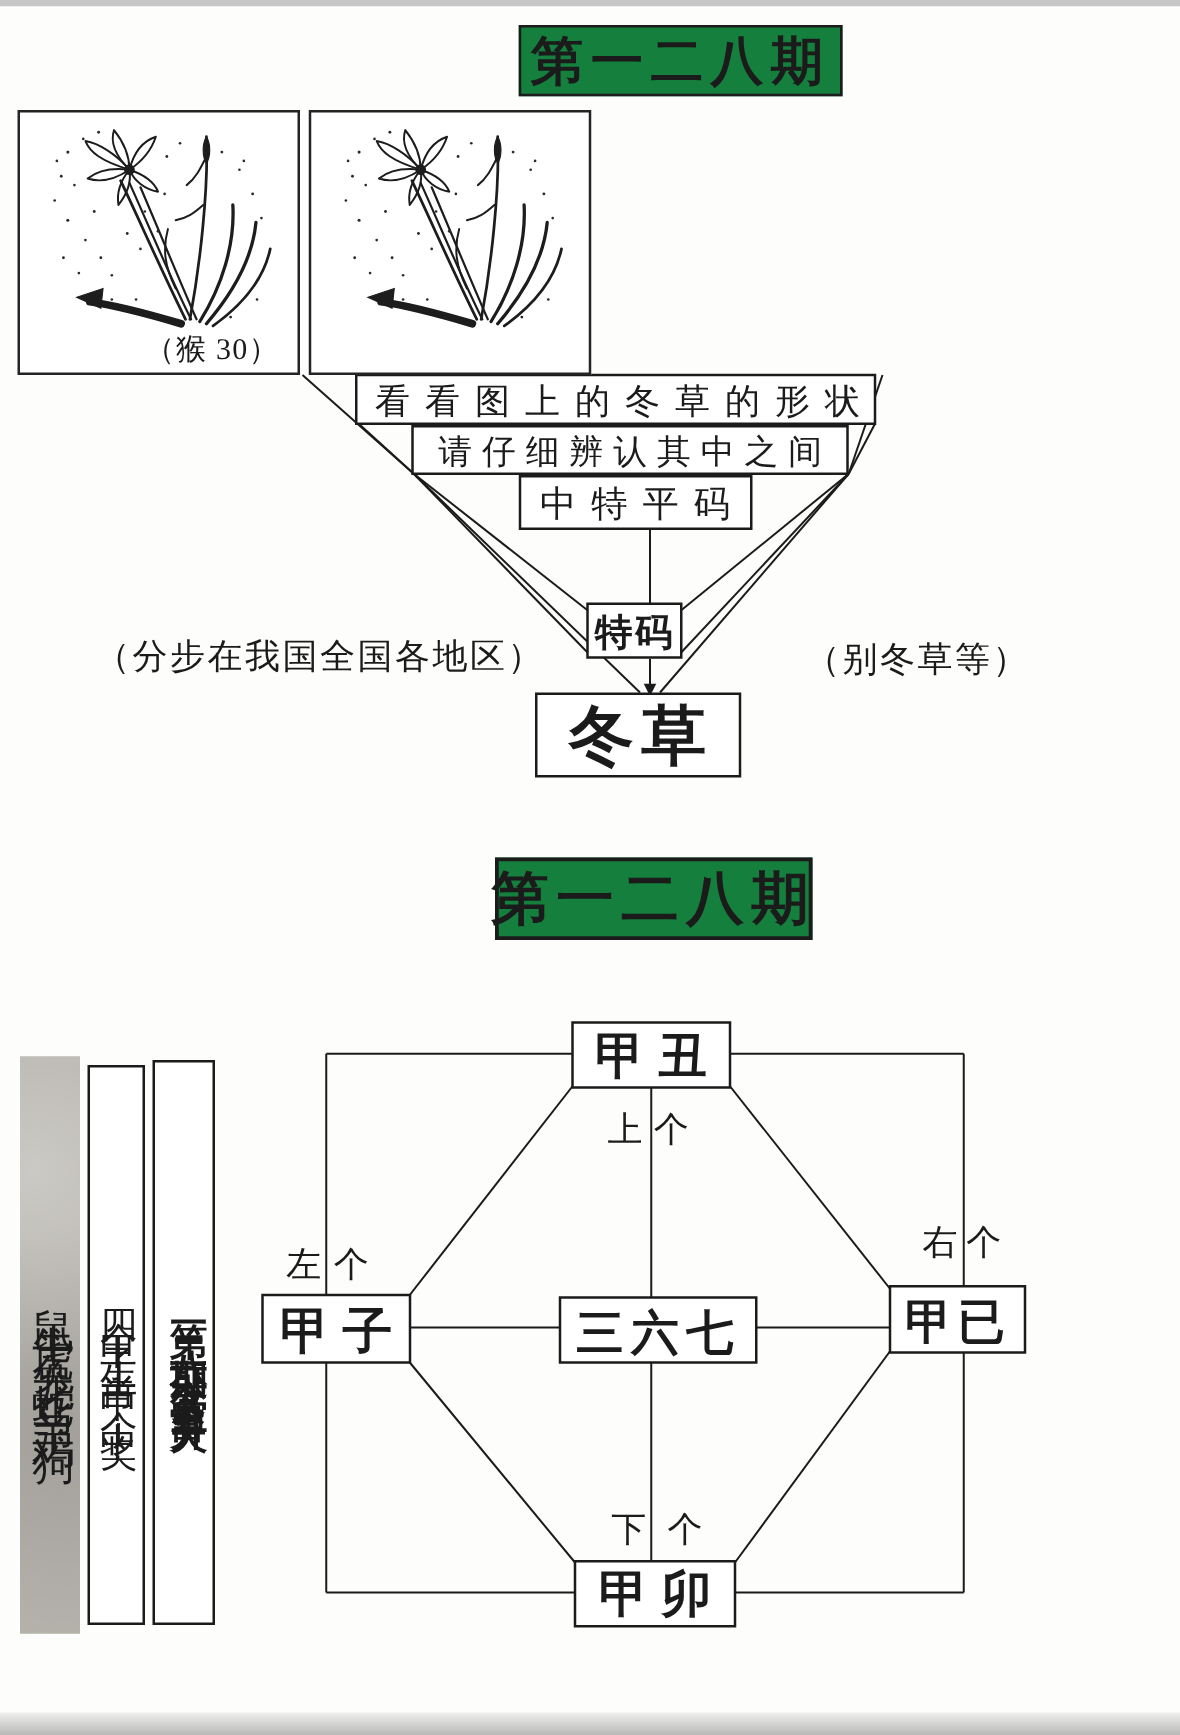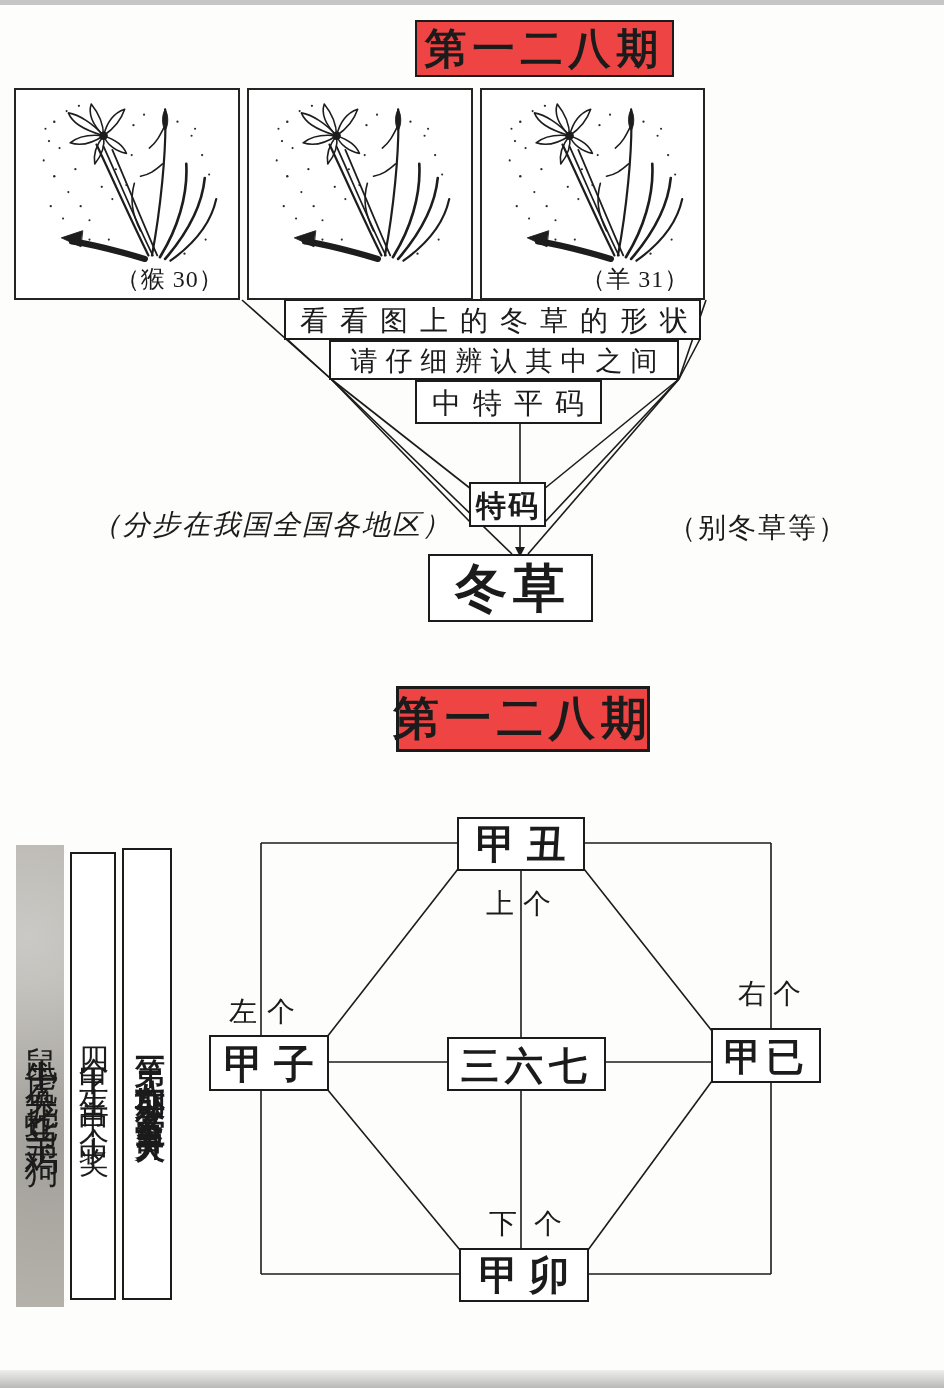--- a/index.html
+++ b/index.html
@@ -1,35 +1,35 @@
 <!DOCTYPE html>
 <html><head>
 <meta charset="utf-8">
 <style>
   html,body{margin:0;padding:0;background:#888;}
   .page{position:relative;width:944px;height:1388px;background:#fdfdfb;overflow:hidden;
         font-family:"Liberation Serif","DejaVu Serif",serif;color:#1b1b1b;}
   .edge-top{position:absolute;top:0;left:0;width:944px;height:5px;background:#c6c6c6;}
   .edge-bottom{position:absolute;bottom:0;left:0;width:944px;height:18px;
         background:linear-gradient(#efefee,#b9b9b7);}
-  .title-box{position:absolute;border:3px solid #1b1b1b;background:#ef4444;
+  .title-box{position:absolute;border:3px solid #1b1b1b;background:#15803d;
         display:flex;align-items:center;justify-content:center;
         font-weight:bold;letter-spacing:6px;white-space:nowrap;}
   .t1{left:415px;top:20px;width:255px;height:53px;font-size:42px;border-width:2px;}
   .t2{left:396px;top:686px;width:248px;height:60px;font-size:46px;}
   .panels{position:absolute;left:14px;top:88px;width:924px;height:212px;
         display:grid;grid-template-columns:repeat(4,1fr);gap:7px;}
   .panel{position:relative;border:2px solid #242424;background:#fff;}
   .panel svg.flower{position:absolute;left:0;top:0;width:100%;height:176px;}
   .panel-label{position:absolute;bottom:3px;right:0;width:100%;text-align:right;
         padding-right:14px;box-sizing:border-box;font-size:24px;letter-spacing:1px;margin-left:40px;}
   .diagram-svg{position:absolute;left:0;top:0;width:944px;height:1388px;}
   .note{position:absolute;font-size:28px;letter-spacing:2px;white-space:nowrap;}
-  .note-left{left:92px;top:506px;font-style:italic;}
-  .note-right{left:668px;top:509px;}
+  .note-left{left:76px;top:506px;}
+  .note-right{left:644px;top:509px;}
   .strip{position:absolute;display:flex;justify-content:center;
         writing-mode:vertical-rl;text-orientation:upright;
         box-sizing:border-box;white-space:nowrap;}
   .strip1{left:16px;top:845px;width:48px;height:462px;font-size:34px;letter-spacing:12px;
         padding-top:8px;
         background:
           radial-gradient(circle at 25% 20%,rgba(255,255,255,.30),transparent 45%),
           radial-gradient(circle at 70% 65%,rgba(0,0,0,.10),transparent 55%),
           #b5b2ac;}
   .strip2{left:70px;top:852px;width:46px;height:448px;font-size:30px;letter-spacing:10px;
@@ -193,26 +193,20 @@
       <svg class="flower" viewBox="0 0 225 200" preserveAspectRatio="xMidYMid meet">
           <use href="#flower"></use>
         </svg>
       <div class="panel-label">（猴 30）</div>
     </div>
     <div class="panel">
       <svg class="flower" viewBox="0 0 225 200" preserveAspectRatio="xMidYMid meet">
           <use href="#flower"></use>
         </svg>
     </div>
-    <div class="panel">
-      <svg class="flower" viewBox="0 0 225 200" preserveAspectRatio="xMidYMid meet">
-          <use href="#flower"></use>
-        </svg>
-      <div class="panel-label">（羊 31）</div>
-    </div>
   </div>
 
   <div class="note note-left">（分步在我国全国各地区）</div>
   <div class="note note-right">（别冬草等）</div>
 
   <div class="strip strip1">鼠牛虎兔龙蛇马羊鸡狗</div>
   <div class="strip strip2">四个甲子生肖中一个中奖</div>
   <div class="strip strip3">第一二八期可变贫穷富升天</div>
 
   <div class="edge-bottom"></div>

